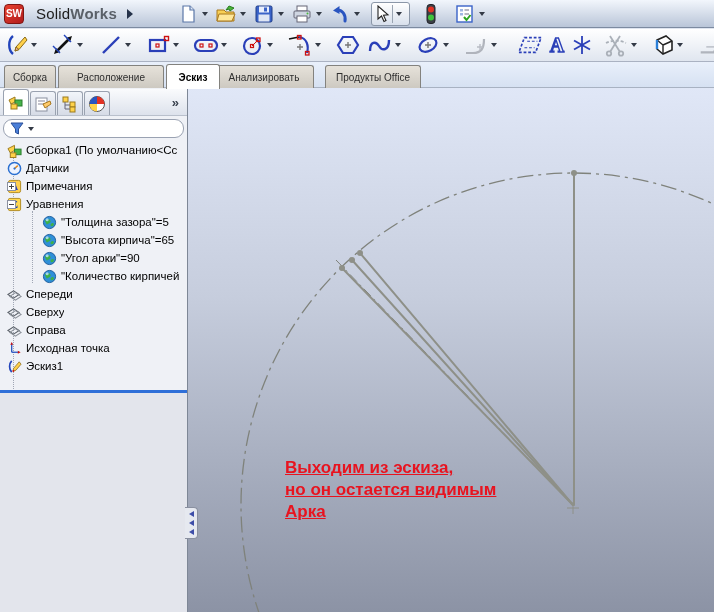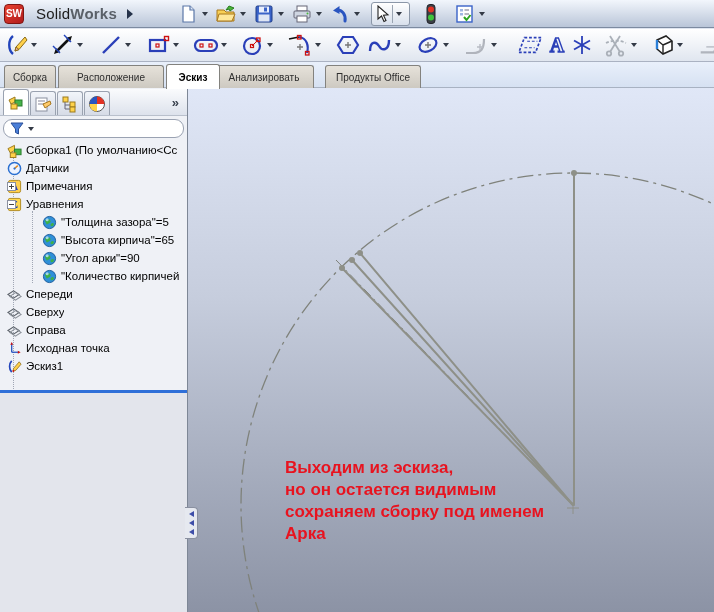--- a/index.html
+++ b/index.html
@@ -511,21 +511,20 @@
         <line x1="154" y1="180" x2="385" y2="417" stroke="#8e9088" stroke-width="2" stroke-linecap="round"></line>
         <line x1="164" y1="172" x2="385" y2="417" stroke="#8e9088" stroke-width="2" stroke-linecap="round"></line>
         <line x1="172" y1="165" x2="385" y2="417" stroke="#8e9088" stroke-width="2" stroke-linecap="round"></line>
         <circle cx="386" cy="85" r="3" fill="#8e9088"></circle>
         <circle cx="154" cy="180" r="3" fill="#8e9088"></circle>
         <circle cx="164" cy="172" r="3" fill="#8e9088"></circle>
         <circle cx="172" cy="165" r="3" fill="#8e9088"></circle>
         <line x1="379" y1="420" x2="391" y2="420" stroke="#8e9088" stroke-width="1"></line>
         <line x1="385" y1="414" x2="385" y2="426" stroke="#8e9088" stroke-width="1"></line>
       </svg>
-    <div class="note" style="color: rgb(232, 19, 31);">
+    <div class="note" style="color: rgb(232, 19, 31); text-decoration: underline;">
       <div>Выходим из эскиза,</div>
       <div>но он остается видимым</div>
-      <div>сохраняем сборку под именем</div>
       <div>Арка</div>
     </div>
   </div>
 
 </div>
 
 </body></html>

